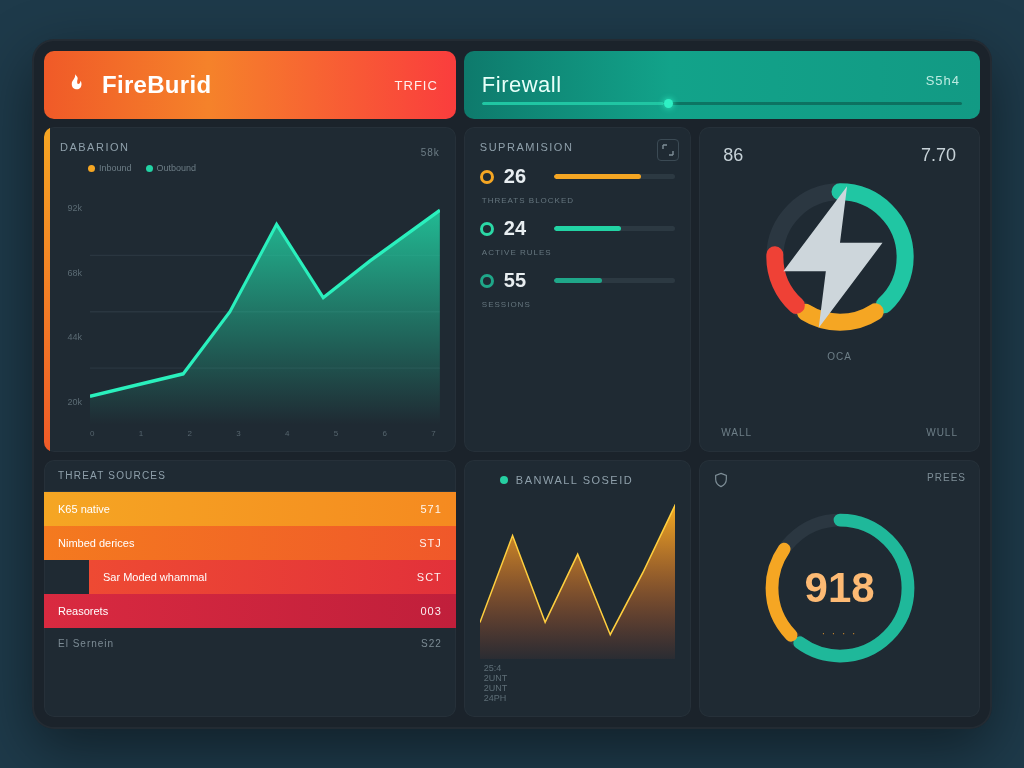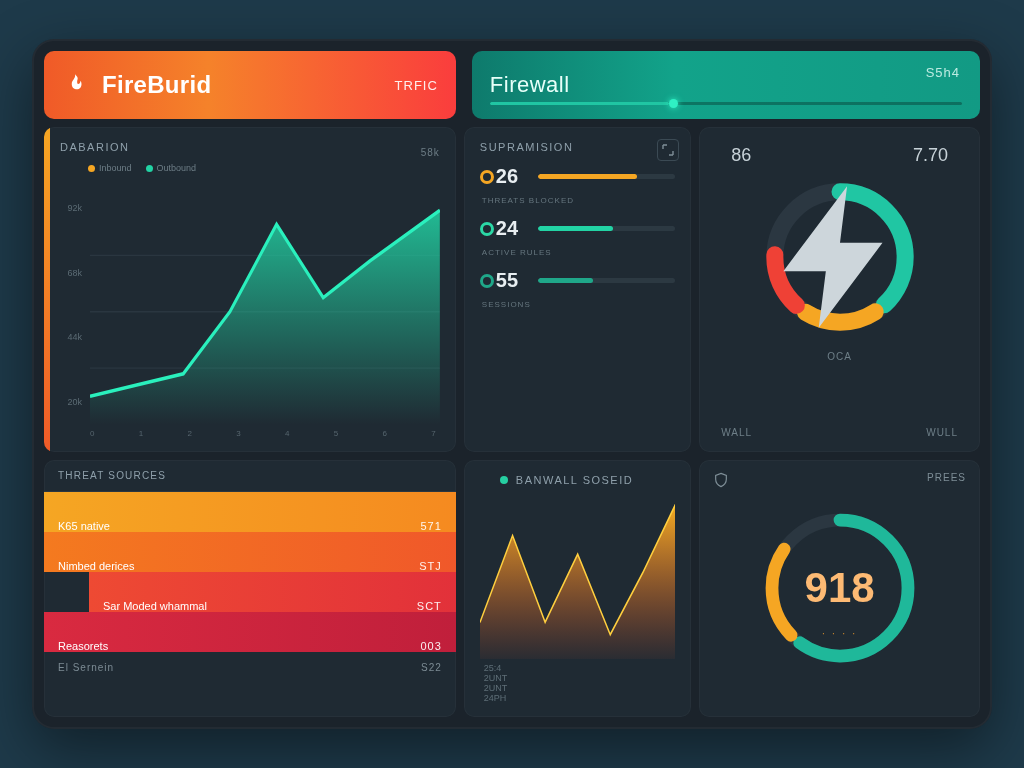--- a/index.html
+++ b/index.html
@@ -18,21 +18,21 @@
     height: 690px;
     background: #1b232b;
     border-radius: 22px;
     padding: 12px;
     box-shadow: 0 20px 60px rgba(0,0,0,.45), inset 0 0 0 2px rgba(255,255,255,.04);
     display: flex;
     flex-direction: column;
     gap: 8px;
   }
   
-  .header { display: flex; gap: 16px; height: 68px; }
+  .header { display: flex; gap: 8px; height: 68px; }
   .brand {
     flex: 0 0 44%;
     background: linear-gradient(90deg,#f05a28 0%,#f5822a 40%,#fa3d3d 100%);
     border-radius: 10px;
     display: flex; align-items: center; gap: 14px;
     padding: 0 18px;
     color: #fff;
   }
   .brand .logo {
     width: 26px; height: 26px; position: relative;
@@ -43,21 +43,21 @@
   .tabs {
     flex: 1;
     background: linear-gradient(90deg,#0e7a6c 0%,#12a38a 40%,#129a84 100%);
     border-radius: 10px;
     display: flex; align-items: center;
     padding: 0 18px;
     color: #e7fff9;
     position: relative;
   }
   .tab-main { font-size: 22px; font-weight: 500; letter-spacing: .5px; }
-  .tab-code { position: absolute; right: 20px; top: 14px; font-size: 13px; opacity: .8; letter-spacing: 1px;}
+  .tab-code { position: absolute; right: 20px; top: 22px; font-size: 13px; opacity: .8; letter-spacing: 1px;}
   .progress-track { position:absolute; left:18px; right:18px; bottom:14px; height:3px; background: rgba(0,0,0,.28); border-radius: 2px;}
   .progress-dot { position:absolute; top:-3px; width:9px; height:9px; border-radius:50%; background:#2ff0c4; box-shadow:0 0 6px #2ff0c4;}
   .progress-fill { position:absolute; left:0; top:0; bottom:0; background:#20c6a3; border-radius:2px;}
 
   
   .grid { flex:1; display:grid; grid-template-columns: 44% 1fr 30%; grid-template-rows: 55% 1fr; gap:8px; min-height:0;}
   .card {
     background:#1f2a33;
     border-radius:10px;
     padding:14px 16px;
@@ -73,43 +73,43 @@
   .c-traffic { grid-column:1; grid-row:1; display:flex; flex-direction:column;}
   .traffic-legend { display:flex; gap:14px; font-size:9px; color:#6d7d86; margin-bottom:6px; padding-left:28px;}
   .legend-dot{display:inline-block;width:7px;height:7px;border-radius:50%;margin-right:4px;vertical-align:middle;}
   .traffic-body { flex:1; display:flex;margin-top:20px; }
   .y-axis { display:flex; flex-direction:column; justify-content:space-between; font-size:9px; color:#5b6b74; padding:4px 8px 18px 0; text-align:right; width:30px;}
   .area-svg { flex:1; }
   .x-axis { display:flex; justify-content:space-between; font-size:8px; color:#56656e; padding:4px 4px 0 30px;}
 
   
   .c-stats { grid-column:2; grid-row:1; }
-  .stat-row { display:flex; align-items:center; gap:2px; margin:12px 0;}
+  .stat-row { display:flex; align-items:center; gap:10px; margin:12px 0;}
   .stat-dot { width:14px; height:14px; border-radius:50%; border:3px solid; flex:0 0 auto;}
   .stat-dot.o{border-color:#f5a623;} .stat-dot.g{border-color:#2bd8a6;} .stat-dot.t{border-color:#1fa789;}
   .stat-num { font-size:20px; font-weight:600; color:#e8eef1; width:34px;}
   .stat-bar { flex:1; height:5px; background:#2c3942; border-radius:3px; overflow:hidden; margin-left:6px;}
   .stat-bar > i { display:block; height:100%; border-radius:3px;}
   .stat-label { font-size:8px; letter-spacing:1px; color:#66767f; text-transform:uppercase; margin-left:2px; margin-top:-4px;}
   .sq-btn { position:absolute; top:12px; right:12px; width:22px;height:22px;border:1px solid #3b4a54;border-radius:4px;display:flex;align-items:center;justify-content:center;color:#7f8f98;}
 
   
   .c-gauge { grid-column:3; grid-row:1; display:flex; flex-direction:column;}
-  .gauge-head { display:flex; justify-content:space-between; font-size:18px; color:#c7d2d8; margin:4px 16px 6px;}
+  .gauge-head { display:flex; justify-content:space-between; font-size:18px; color:#c7d2d8; margin:4px 8px 6px;}
   .gauge-wrap { flex:1; display:flex; align-items:flex-start; justify-content:center; position:relative;}
   .gauge-wrap svg{width:170px;height:170px;}
   .gauge-center{position:absolute;display:flex;flex-direction:column;align-items:center;color:#cdd6db;}
   .gauge-center .ico{font-size:26px;font-weight:700;}
   .gauge-center .sub{font-size:10px;letter-spacing:1px;margin-top:2px;color:#6e7f88;}
   .gauge-foot{display:flex;justify-content:space-between;font-size:10px;color:#6e7f88;letter-spacing:1px;padding:0 6px;text-transform:uppercase;}
 
   
   .c-list { grid-column:1; grid-row:2; padding:0; }
   .list-head{padding:10px 14px;font-size:10px;letter-spacing:1.2px;color:#8fa0ab;text-transform:uppercase;border-bottom:1px solid #2a3640;}
-  .list-row{display:flex;align-items:flex-end;justify-content:space-between;padding:0 14px;height:40px;color:#fff;font-size:11px;}
+  .list-row{display:flex;align-items:center;justify-content:space-between;padding:0 14px;height:34px;color:#fff;font-size:11px;}
   .list-row span:last-child{font-size:11px;letter-spacing:1px;opacity:.92;}
   .r0{background:linear-gradient(90deg,#f5a623,#f58a20);} 
   .r1{background:linear-gradient(90deg,#f47a1f,#f0582a);} 
   .r2{background:linear-gradient(90deg,#ee4a33,#e2313a);margin-left:45px;} 
   .r3{background:linear-gradient(90deg,#d92a40,#c01f3b);} 
   .list-foot{padding:10px 14px;font-size:10px;color:#7c8b94;letter-spacing:1px;}
 
   
   .c-mini { grid-column:2; grid-row:2; display:flex; flex-direction:column;}
   .mini-head{display:flex;align-items:center;gap:8px;padding-left:20px;}

